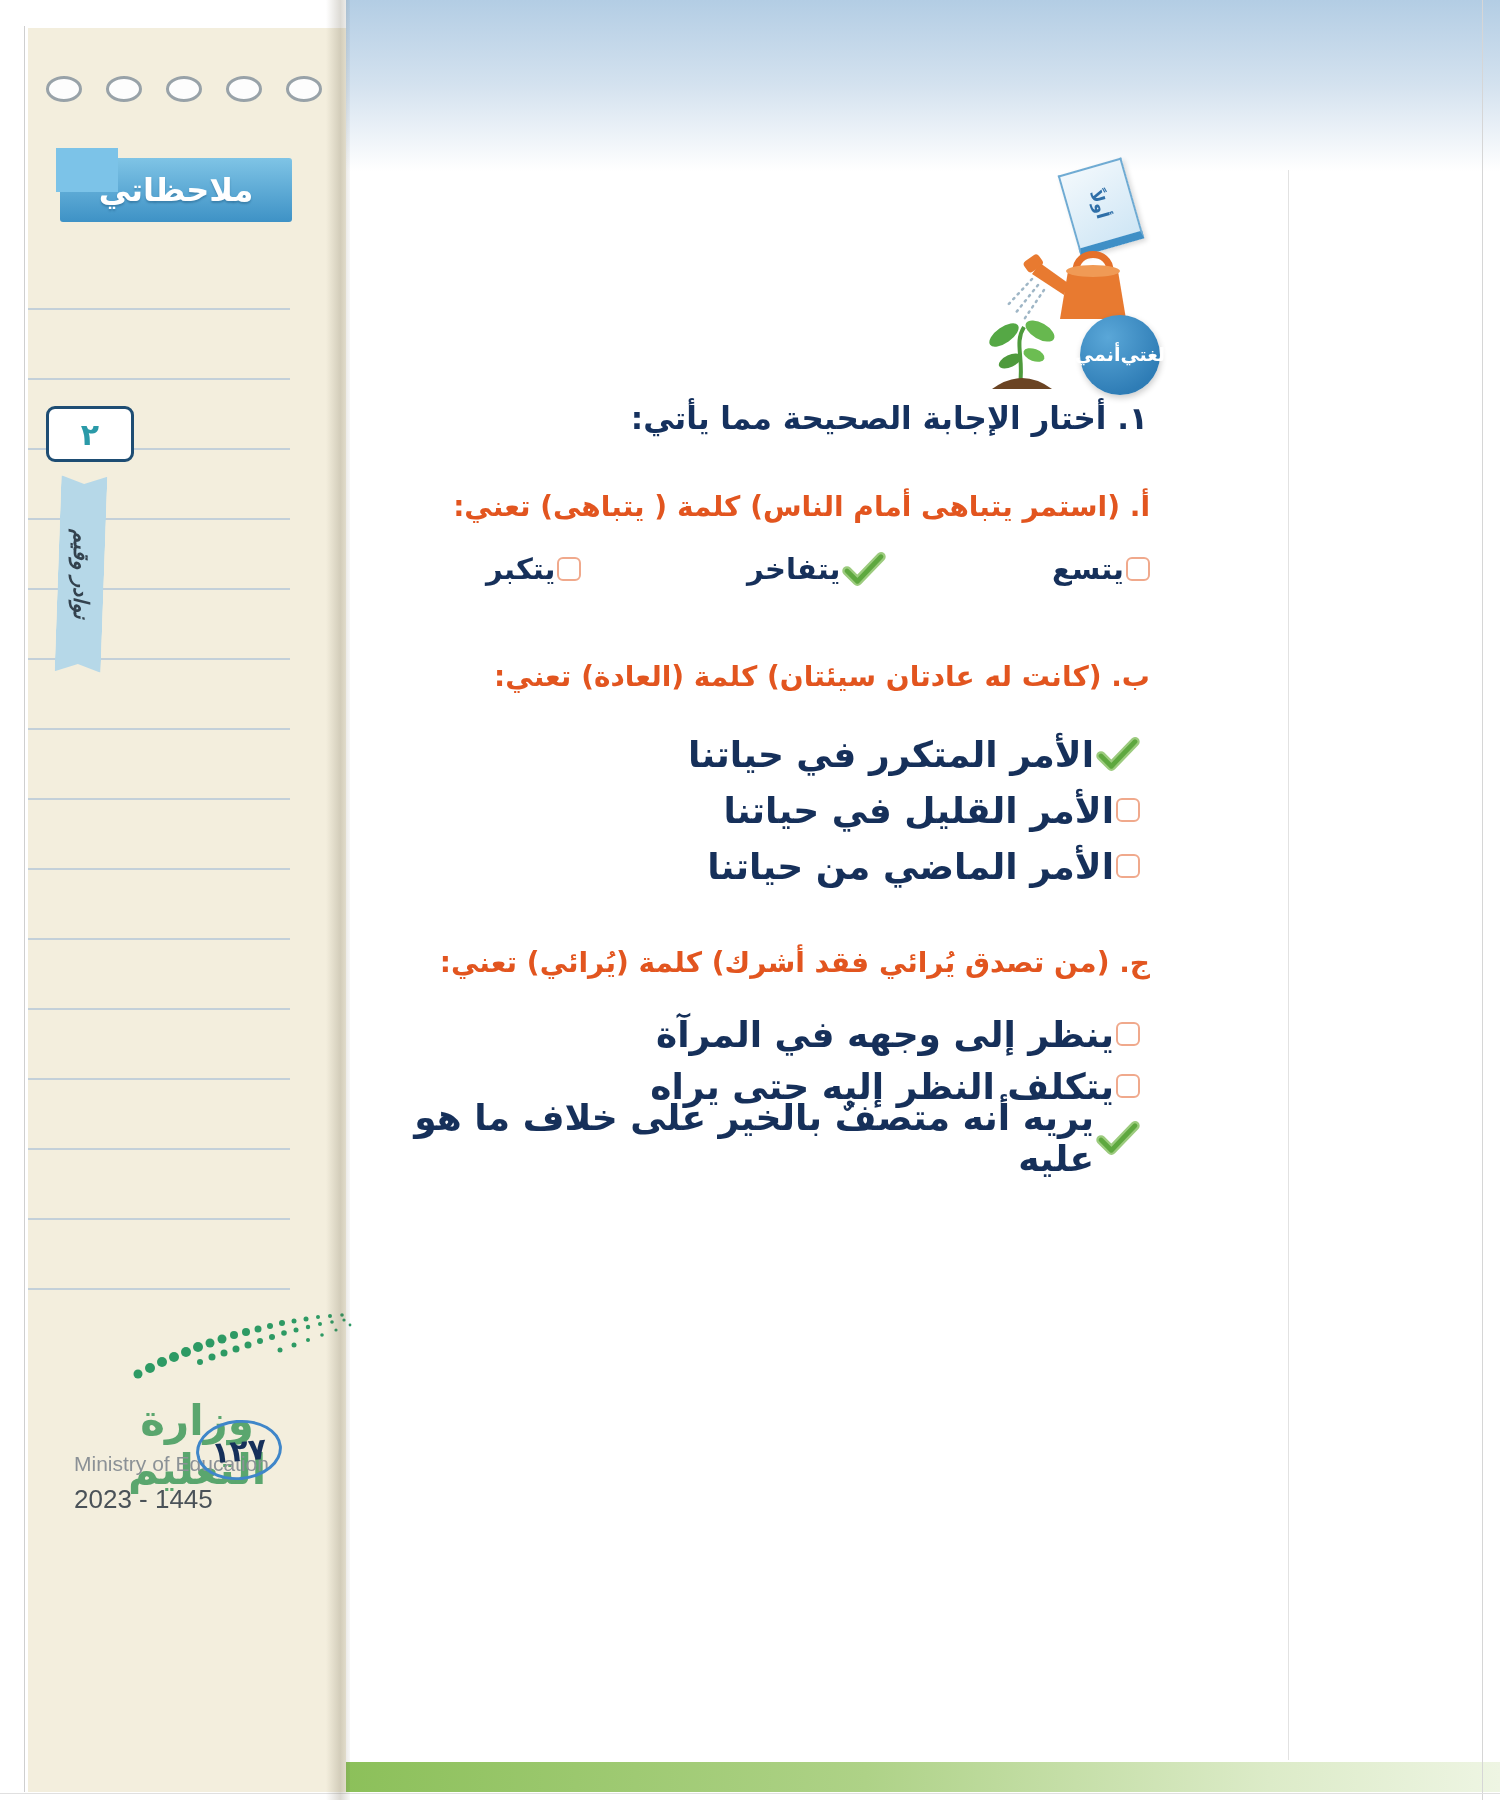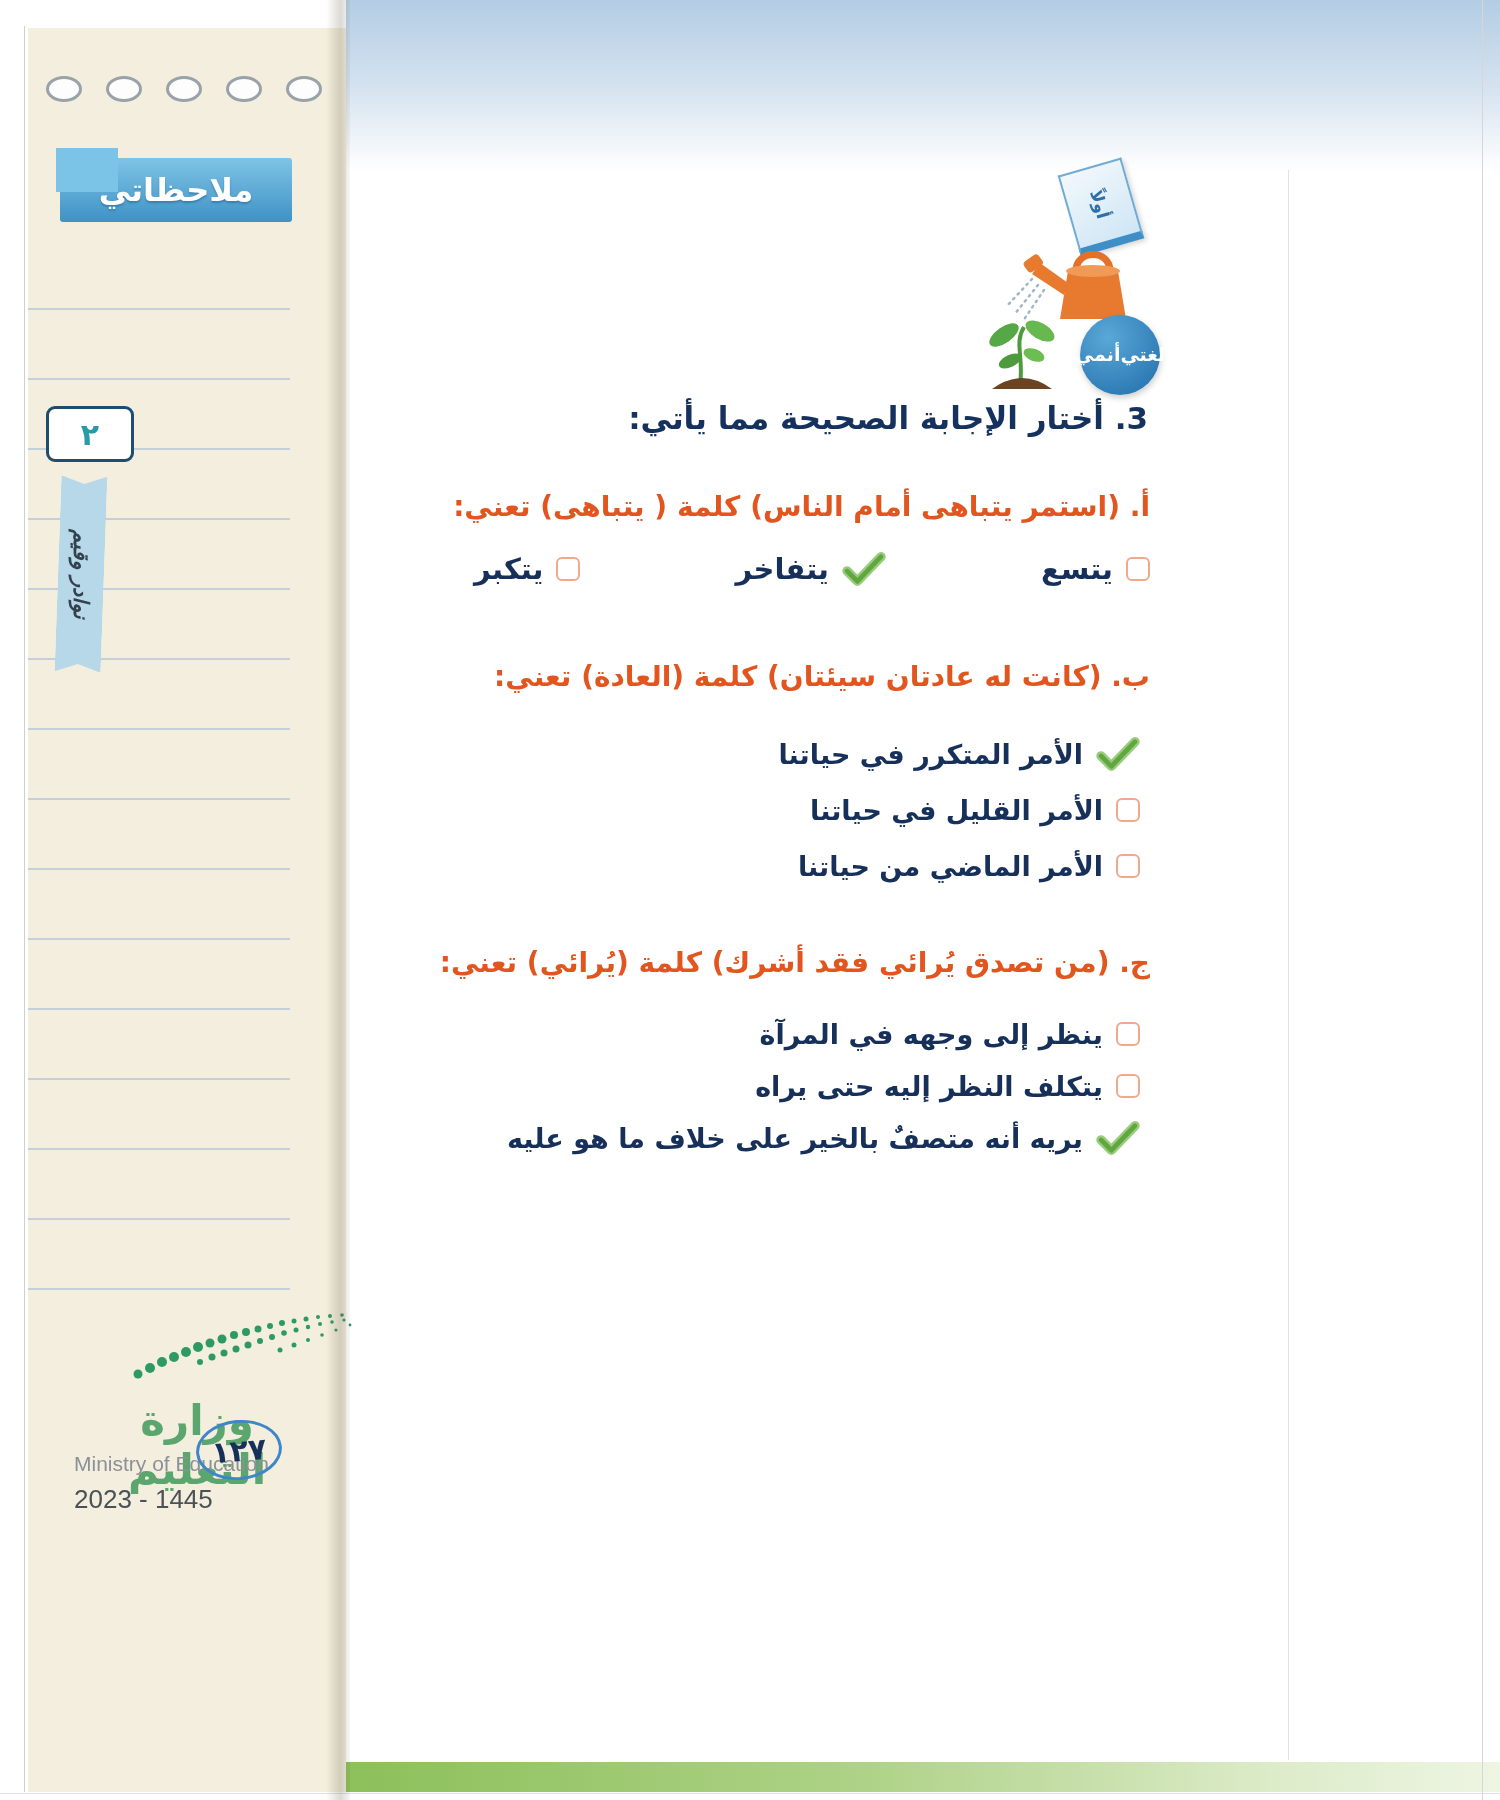--- a/index.html
+++ b/index.html
@@ -72,34 +72,34 @@
          color:#fff;box-shadow:1px 3px 6px rgba(0,0,0,.2);}
   .dev-circle span{font-size:19px;font-weight:bold;line-height:1.25;}
 
   
   .q-title{position:absolute;right:140px;top:400px;font-size:31px;font-weight:bold;color:#15315e;}
   .prompt{position:absolute;font-size:28px;font-weight:bold;color:#e2551f;}
   .prompt-a{right:138px;top:490px;}
   .prompt-b{right:138px;top:660px;}
   .prompt-c{right:138px;top:946px;}
 
-  .opt{display:flex;align-items:center;gap:13px;direction:rtl;}
+  .opt{display:flex;align-items:center;gap:2px;direction:rtl;margin-left:12px;}
   .opt .box{width:24px;height:24px;border:2.5px solid #f0a98c;border-radius:6px;background:#fff;
             box-sizing:border-box;flex:0 0 auto;}
   .opt .tick{display:none;flex:0 0 auto;}
   .opt.is-checked .tick{display:block;}
   .opt .opt-label{font-weight:bold;color:#16305a;}
 
   .row-options{position:absolute;right:138px;top:552px;width:676px;display:flex;
                justify-content:space-between;align-items:center;}
   .row-options .opt-label{font-size:29px;}
 
   .stack{position:absolute;display:flex;flex-direction:column;}
   .stack .opt{height:36px;}
-  .stack .opt-label{font-size:27px;}
+  .stack .opt-label{font-size:36px;}
   .stack-b{right:148px;top:736px;gap:20px;}
   .stack-c{right:148px;top:1016px;gap:16px;}
 </style>
 </head>
 <body>
 
 <div class="page">
 
   <div class="top-band"></div>
   <div class="bottom-band"></div>
@@ -206,21 +206,21 @@
           <ellipse cx="54" cy="122" rx="11" ry="6" fill="#6cbd52" transform="rotate(20 54 122)"></ellipse>
           <path d="M12,156 Q42,134 72,156 Z" fill="#6b4423"></path>
         </g>
       </svg>
       <div class="dev-circle">
         <span>أنمي</span>
         <span>لغتي</span>
       </div>
     </div>
 
-    <div class="q-title">3. أختار الإجابة الصحيحة مما يأتي:</div>
+    <div class="q-title">١. أختار الإجابة الصحيحة مما يأتي:</div>
 
     <div class="prompt prompt-a">أ. (استمر يتباهى أمام الناس) كلمة ( يتباهى) تعني:</div>
     <div class="row-options">
       <div class="opt">
         <span class="box"></span>
 
         <span class="opt-label">يتسع</span>
       </div>
       <div class="opt is-checked">
 

